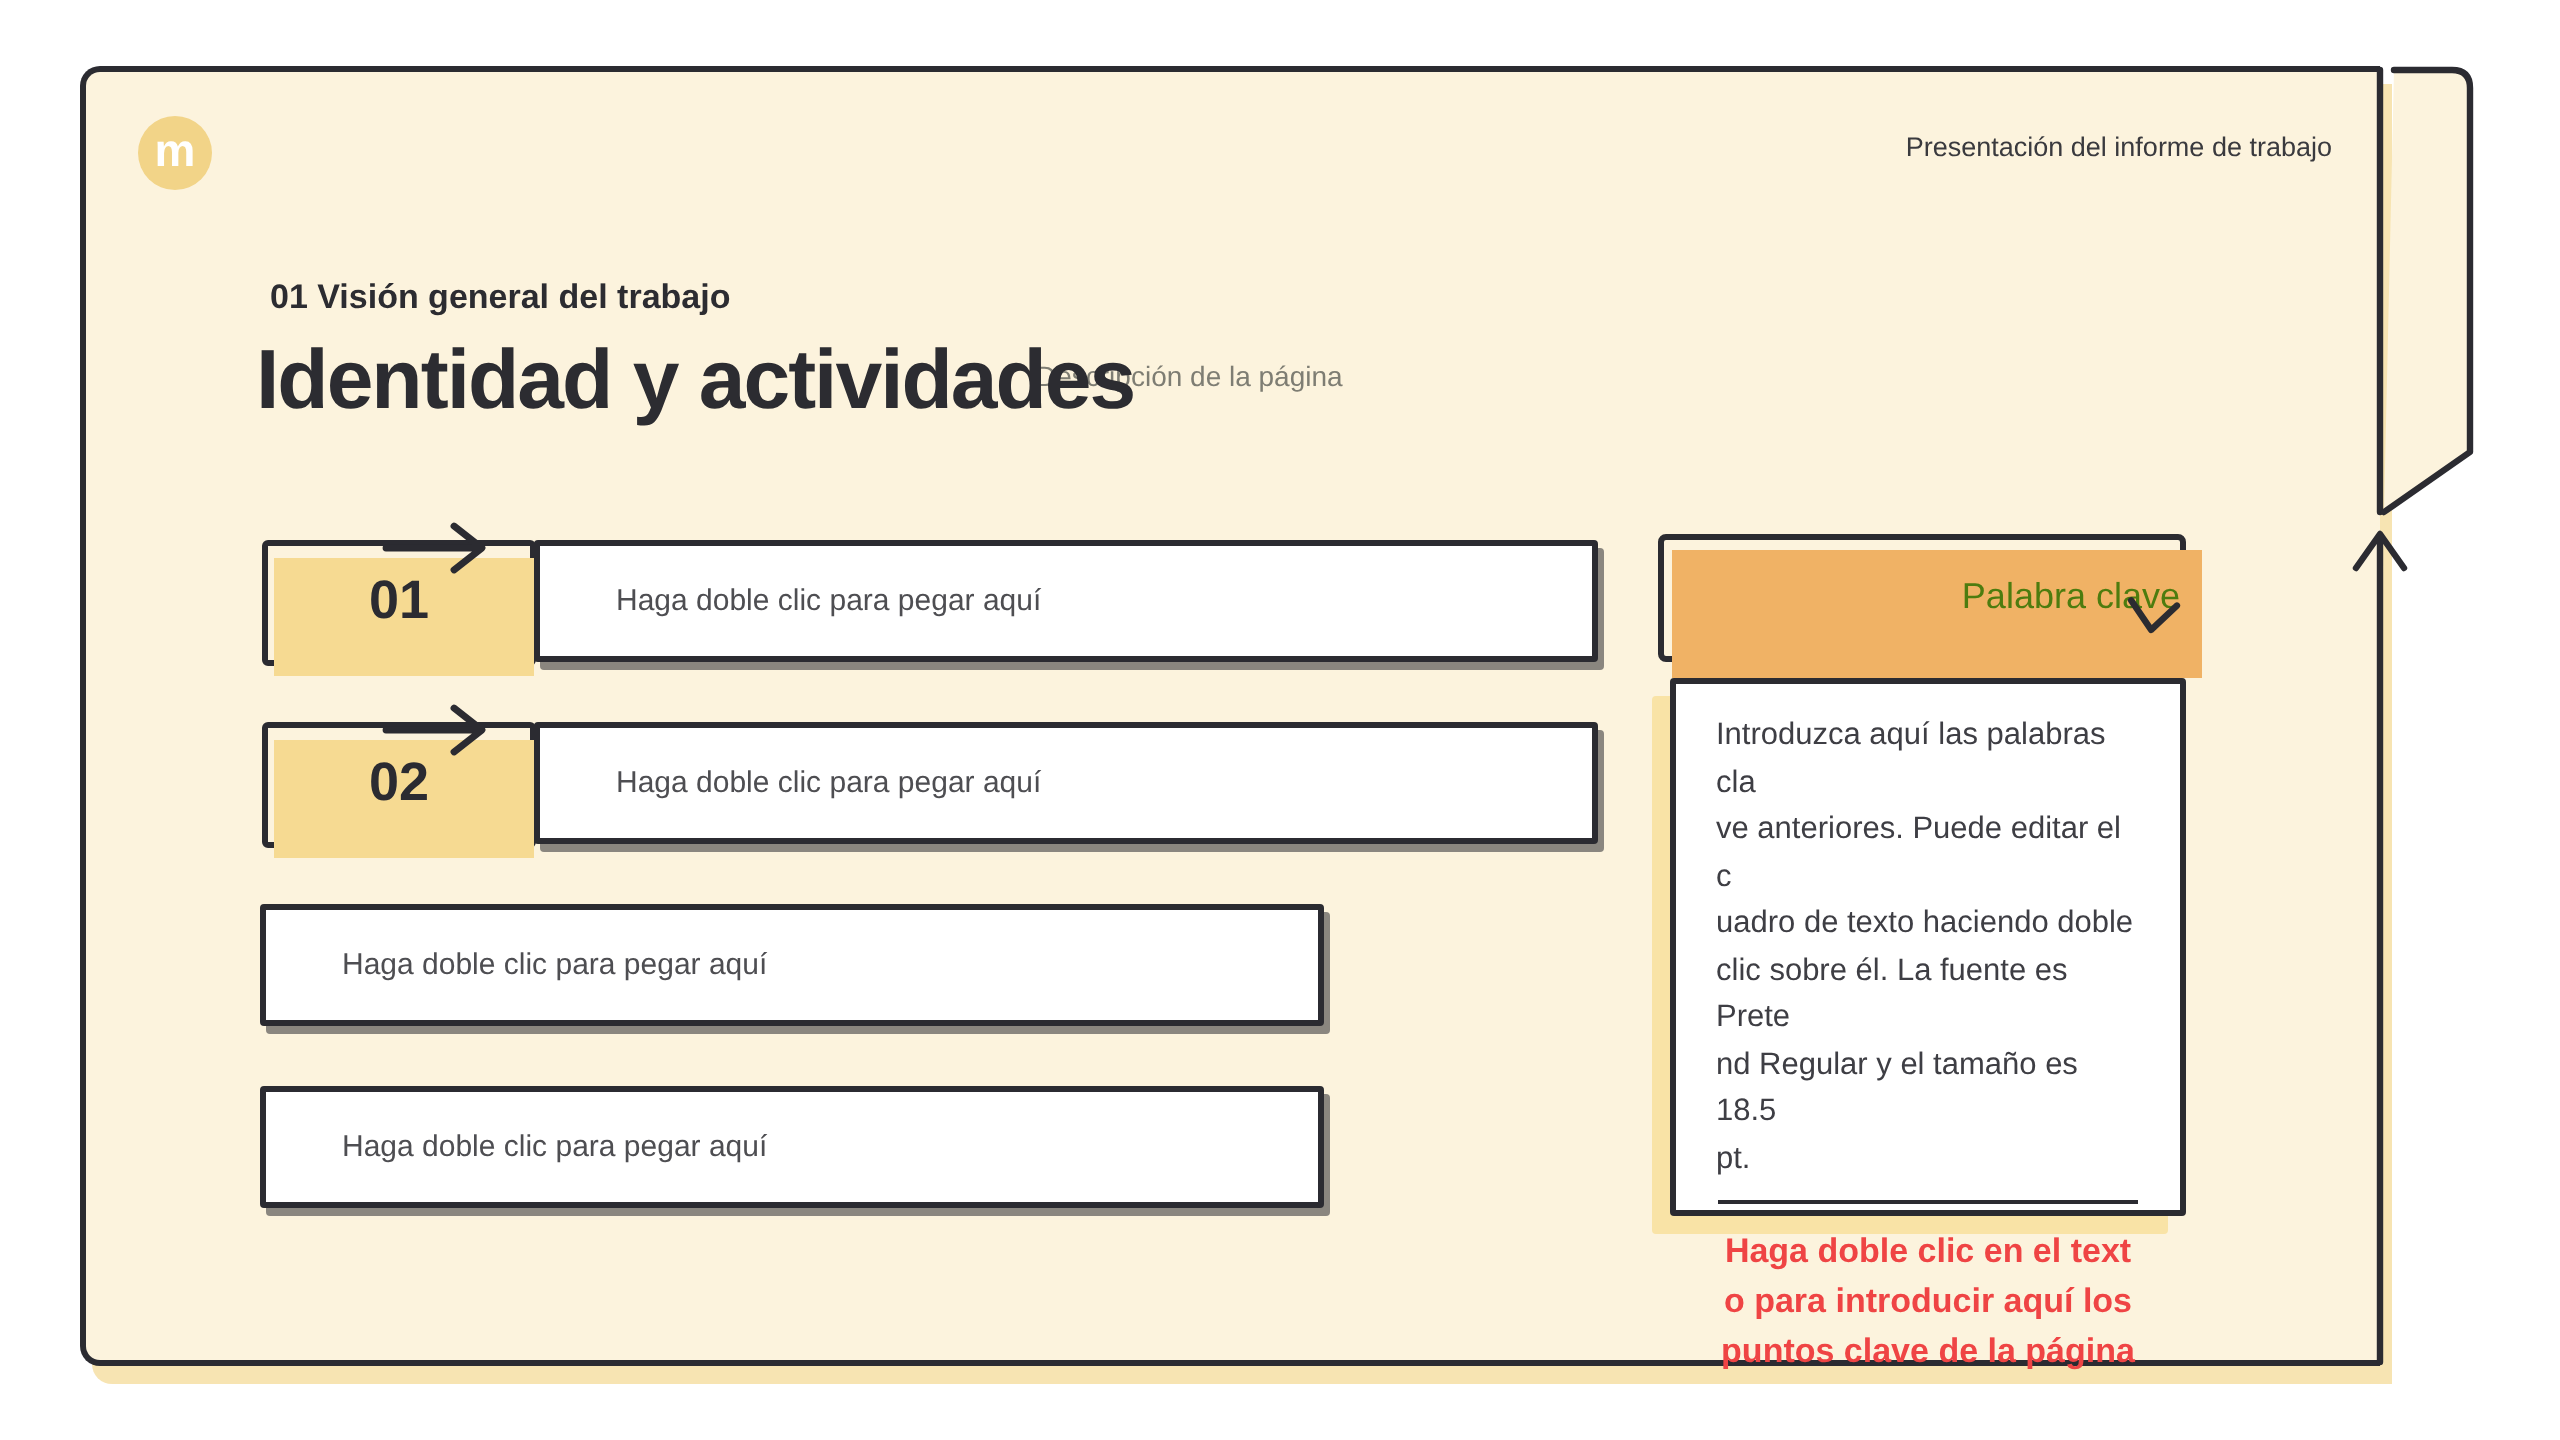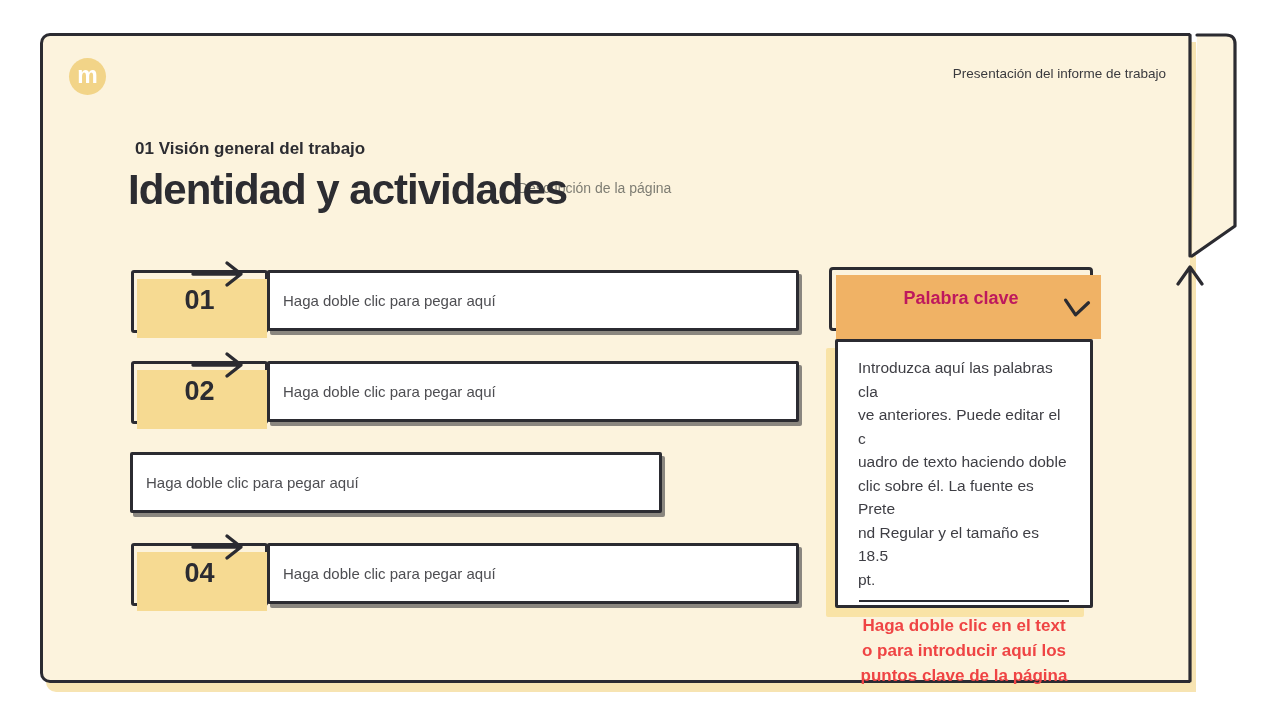--- a/index.html
+++ b/index.html
@@ -27,28 +27,28 @@
   .row{display:flex;align-items:flex-start;margin-bottom:28px;height:63px;}
   .chip{position:relative;width:137px;height:63px;box-sizing:border-box;border:3px solid #2b2b31;
     border-radius:3px;flex:none;}
   .chip-fill{position:absolute;left:3px;top:6px;right:-2px;bottom:-8px;background:#f6da92;z-index:0;}
   .chip-num{position:relative;z-index:1;display:block;text-align:center;line-height:55px;
     font-size:27px;font-weight:bold;color:#2b2b31;}
   .chip-arrow{position:absolute;top:-13px;right:12px;z-index:2;overflow:visible;}
   .rowbox{position:relative;margin-left:-1px;width:532px;height:61px;box-sizing:border-box;
     background:#ffffff;border:3px solid #2b2b31;border-radius:2px;
     box-shadow:3px 4px 0 rgba(43,43,49,.55);display:flex;align-items:center;}
-  .rowbox span{padding-left:13px;font-size:15px;color:#4e4e52;}
+  .rowbox span{padding-left:38px;font-size:15px;color:#4e4e52;}
 
   
   .kw-header{position:absolute;left:786px;top:231px;width:264px;height:64px;box-sizing:border-box;
     border:3px solid #2b2b31;border-radius:4px;}
   .kw-fill{position:absolute;left:4px;top:5px;right:-11px;bottom:-11px;background:#f0b265;z-index:0;}
-  .kw-title{position:relative;z-index:1;display:block;text-align:center;line-height:56px;
-    font-size:18px;font-weight:bold;color:#be185d;}
+  .kw-title{position:relative;z-index:1;display:block;text-align:right;line-height:56px;
+    font-size:18px;font-weight:normal;color:#4d7c0f;}
   .kw-chevron{position:absolute;right:-2px;top:28px;z-index:2;overflow:visible;}
   .kw-body{position:absolute;left:792px;top:303px;width:258px;height:269px;box-sizing:border-box;
     background:#ffffff;border:3px solid #2b2b31;border-radius:2px;
     box-shadow:-9px 9px 0 #f9e3a6;}
   .kw-text{margin:14px 20px 0;font-size:15.5px;line-height:23.5px;color:#3e3e44;white-space:pre-line;}
   .kw-divider{margin:9px 21px 0;border-top:2px solid #2b2b31;}
   .kw-footer{margin:11px 8px 0;font-size:17px;font-weight:bold;line-height:25px;color:#ef4444;
     text-align:center;white-space:pre-line;}
 
   
@@ -100,27 +100,20 @@
         </div>
       </div>
 
       <div class="row">
         <div class="rowbox">
           <span>Haga doble clic para pegar aquí</span>
         </div>
       </div>
 
       <div class="row">
-        <div class="chip">
-          <div class="chip-fill"></div>
-          <svg class="chip-arrow" width="62" height="28" viewBox="0 0 62 28">
-            <path d="M2,14 H47 M36,3 L50,14 L36,25" fill="none" stroke="#2b2b31" stroke-width="3.4" stroke-linecap="round" stroke-linejoin="round"></path>
-          </svg>
-          <span class="chip-num">04</span>
-        </div>
         <div class="rowbox">
           <span>Haga doble clic para pegar aquí</span>
         </div>
       </div>
 
     </div>
 
     <div class="kw-header">
       <div class="kw-fill"></div>
       <span class="kw-title">Palabra clave</span>

